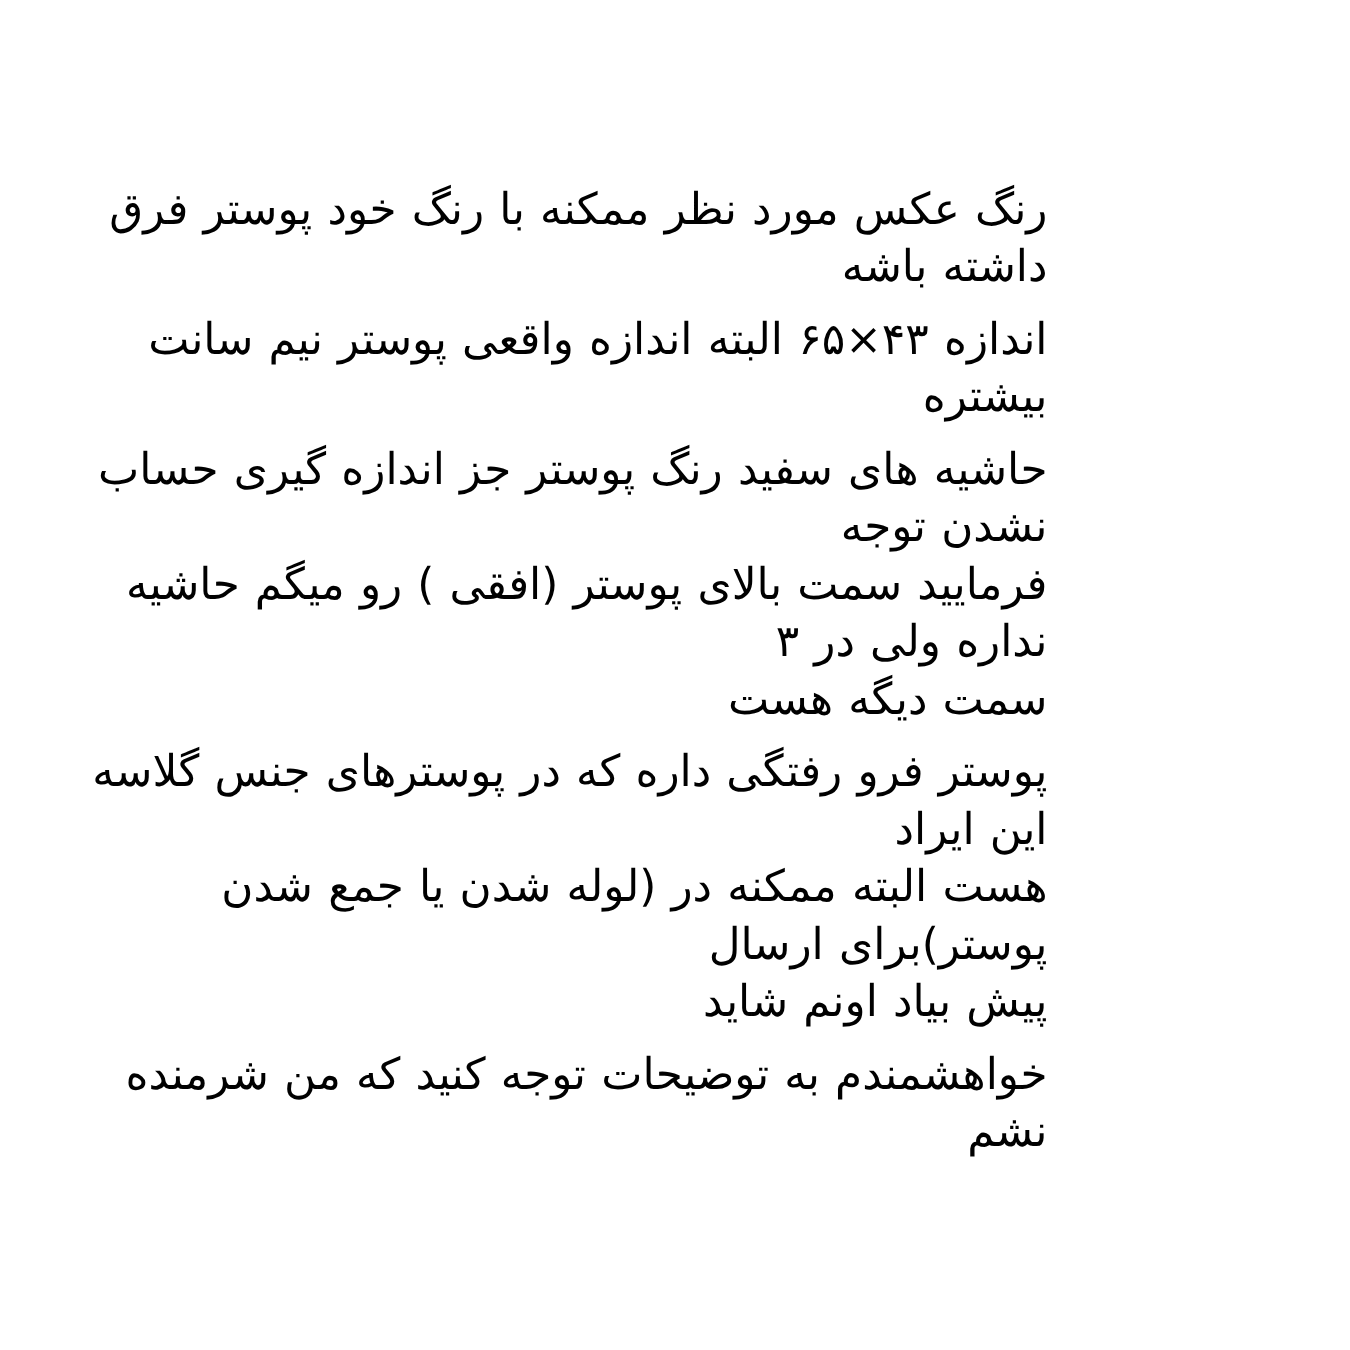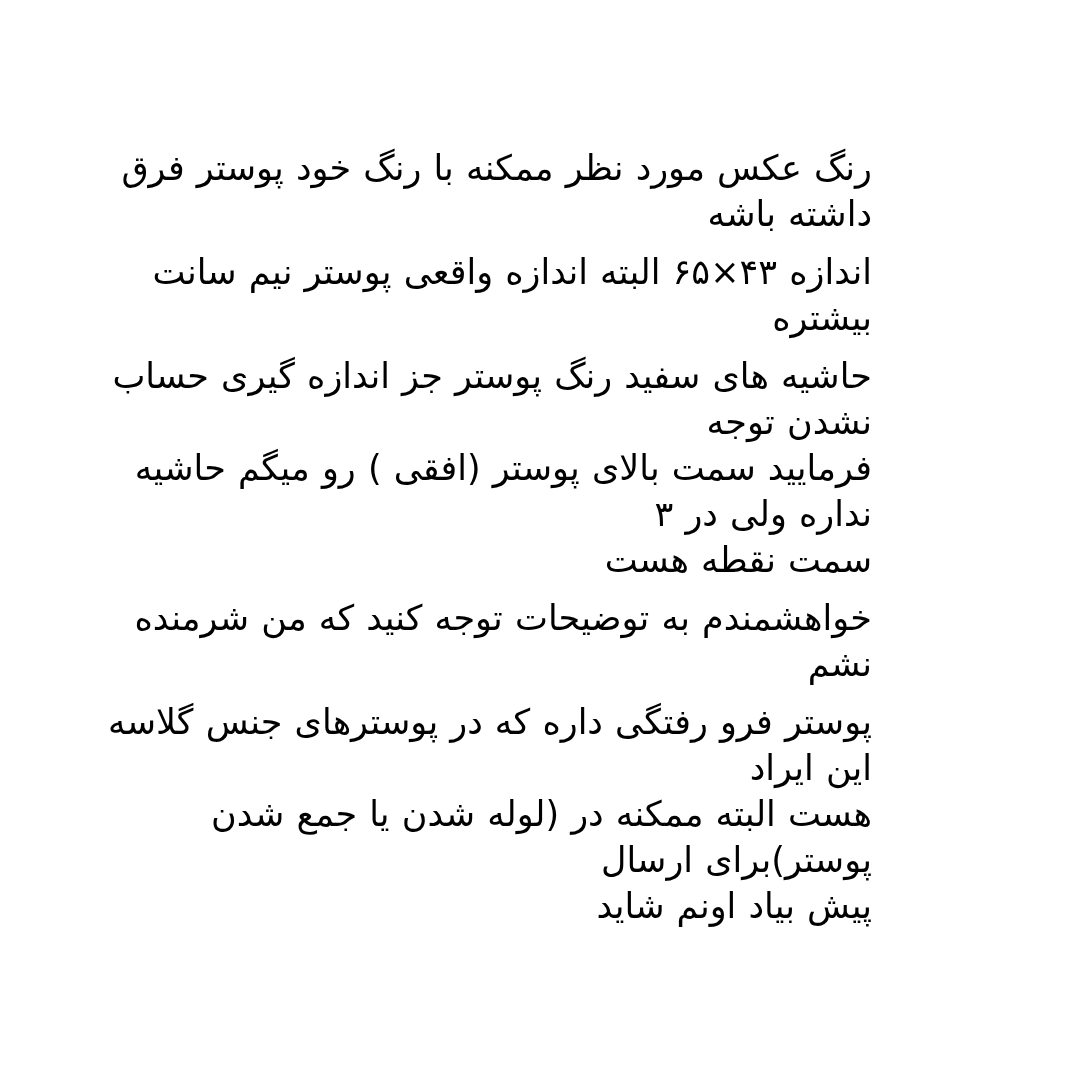--- a/index.html
+++ b/index.html
@@ -16,21 +16,20 @@
     box-sizing: border-box;
     width: 868px;
     height: 1080px;
     padding: 145px 30px 0 35px;
     direction: rtl;
     text-align: right;
     font-family: "DejaVu Sans", sans-serif;
     font-size: 35px;
     font-weight: 400;
     color: #000000;
-    margin-left: 34px;
   }
   main.note p {
     margin: 0 0 12px 0;
     padding: 0;
   }
   main.note .line {
     display: block;
     line-height: 46px;
     white-space: pre-wrap;
     word-spacing: 1px;
@@ -43,24 +42,24 @@
   <div id="paragraphs" style="color: rgb(0, 0, 0);">
       <p>
         <span class="line">رنگ عکس مورد نظر ممکنه با رنگ خود پوستر فرق داشته باشه</span>
       </p>
       <p>
         <span class="line">اندازه ۴۳×۶۵ البته اندازه واقعی پوستر نیم سانت بیشتره</span>
       </p>
       <p>
         <span class="line">حاشیه های سفید رنگ پوستر جز اندازه گیری حساب نشدن توجه</span>
         <span class="line">فرمایید سمت بالای پوستر (افقی ) رو میگم حاشیه نداره ولی در ۳</span>
-        <span class="line">سمت نقطه هست</span>
-      </p>
-      <p>
-        <span class="line">خواهشمندم به توضیحات توجه کنید که من شرمنده نشم</span>
+        <span class="line">سمت دیگه هست</span>
       </p>
       <p>
         <span class="line">پوستر فرو رفتگی داره که در پوسترهای جنس گلاسه این ایراد</span>
         <span class="line">هست البته ممکنه در (لوله شدن یا جمع شدن پوستر)برای ارسال</span>
         <span class="line">پیش بیاد اونم شاید</span>
       </p>
+      <p>
+        <span class="line">خواهشمندم به توضیحات توجه کنید که من شرمنده نشم</span>
+      </p>
     </div>
 </main>
 
 </body></html>

